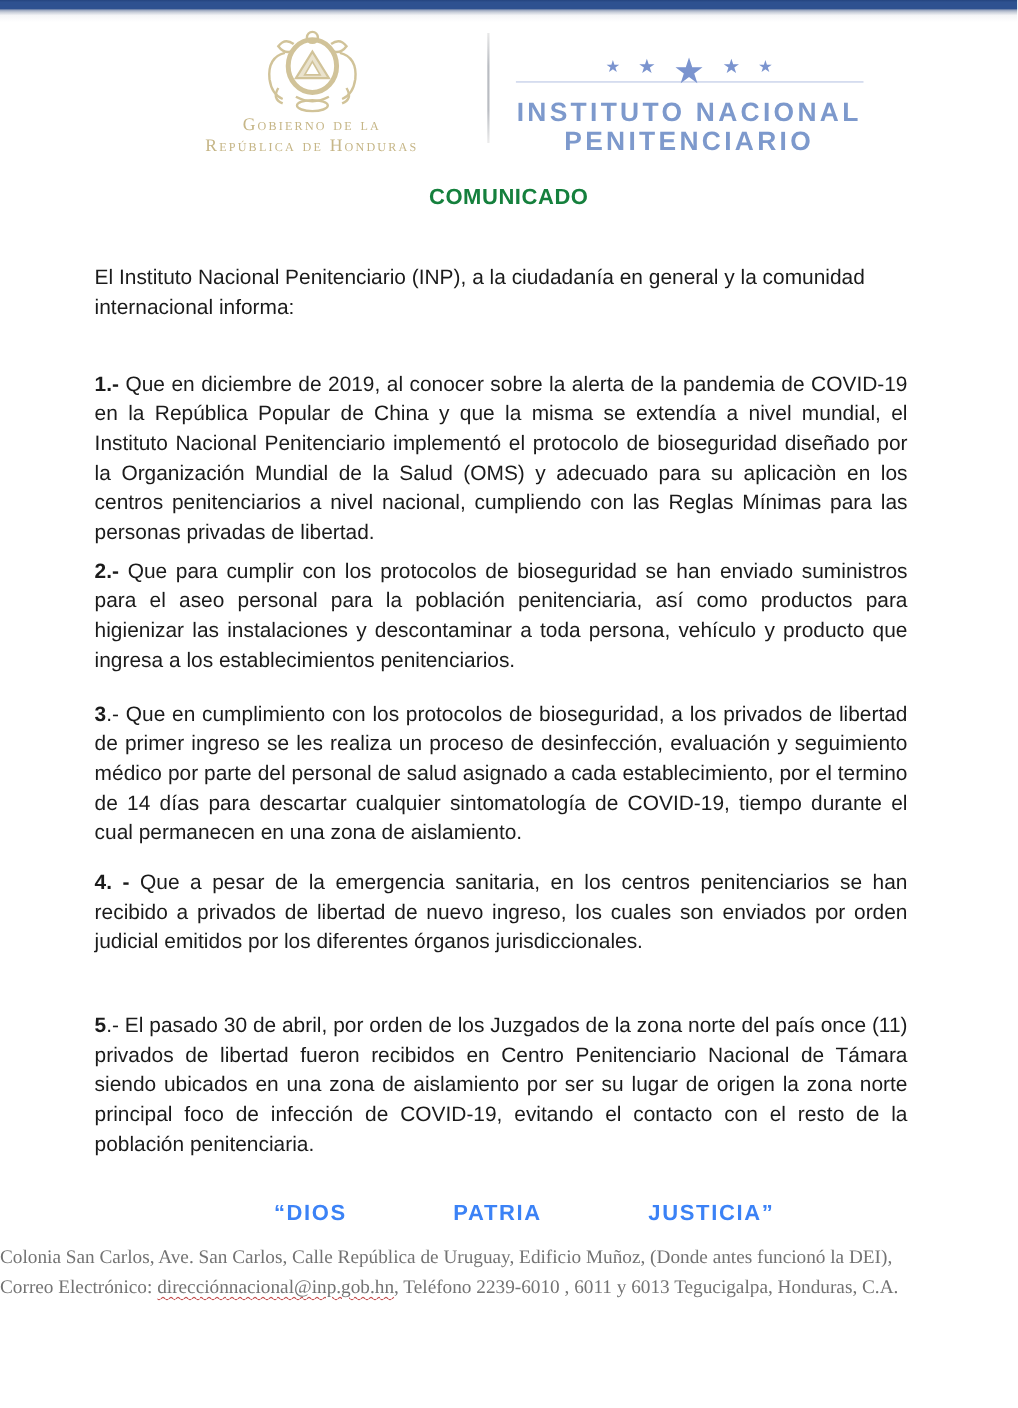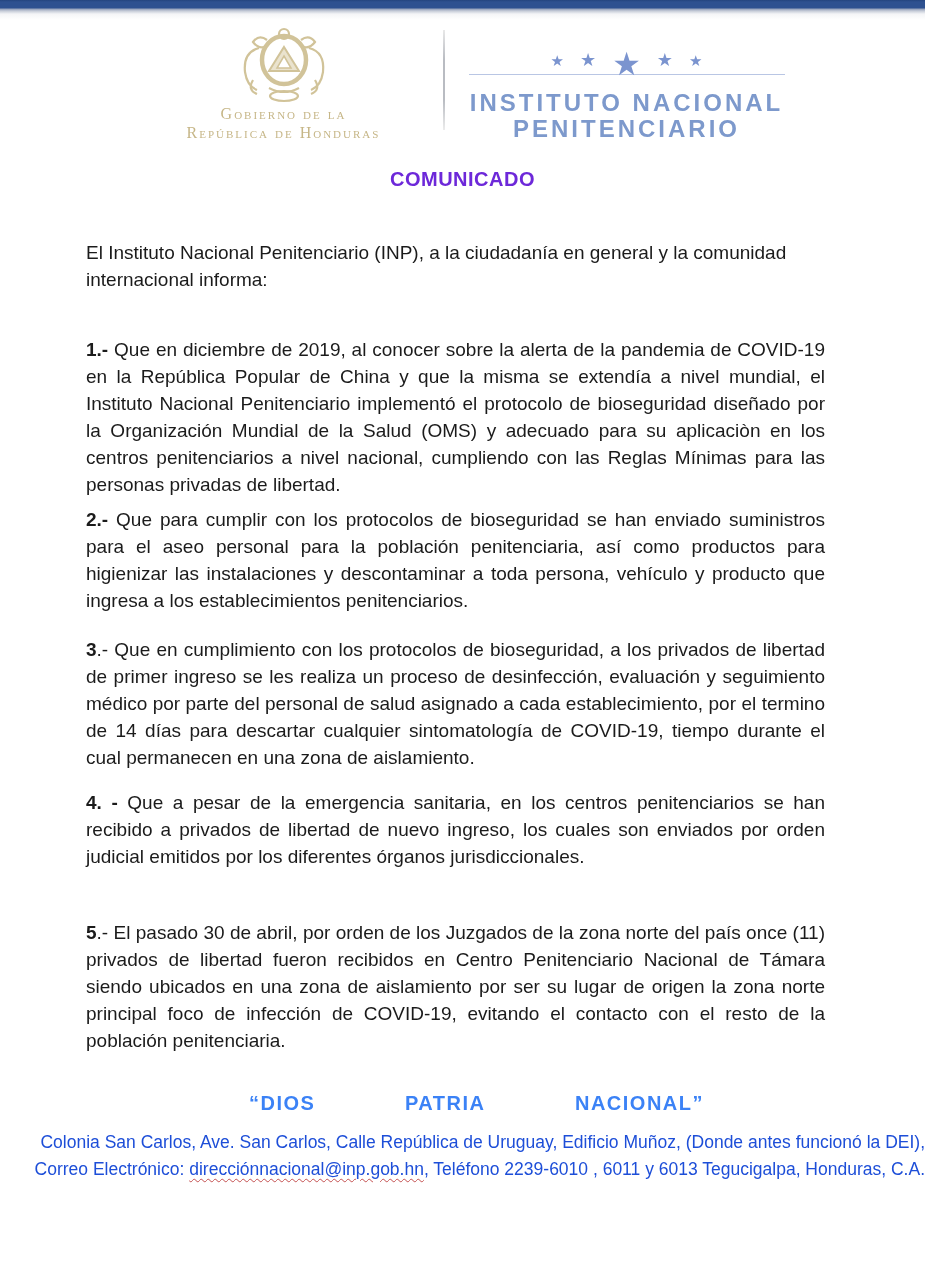--- a/index.html
+++ b/index.html
@@ -89,21 +89,21 @@
     margin-top: 8px;
     white-space: nowrap;
   }
 
   
   .doc-title {
     text-align: center;
     font-weight: bold;
     font-size: 20px;
     letter-spacing: 0.5px;
-    color: #6d28d9;
+    color: #15803d;
     margin-top: 26px;
   }
   .content {
     padding: 0 100px 0 86px;
     color: #1b1b1b;
     font-size: 19px;
     line-height: 27px;
   }
   .content p { text-align: justify; }
   p.intro   { margin-top: 48px; text-align: left; }
@@ -121,24 +121,25 @@
     width: 455px;
     margin: 38px auto 0 auto;
     transform: translateX(14px);
     color: #3b82f6;
     font-weight: bold;
     font-size: 20px;
     letter-spacing: 1.5px;
   }
   .address {
     margin-top: 14px;
-    text-align: right;
-    color: #1d4ed8;
+    text-align: left;
+    color: #737373;
     font-size: 17.5px;
     line-height: 27px;
+    font-family: Liberation Serif, serif;
   }
   .address .email {
     text-decoration: underline wavy #c45050;
     text-decoration-thickness: 1px;
     text-underline-offset: 3px;
   }
 </style>
 </head>
 <body>
 
@@ -203,21 +204,21 @@
     <p class="para-3"><b>3</b><span>.- Que en cumplimiento con los protocolos de bioseguridad, a los privados de libertad de primer ingreso se les realiza un proceso de desinfección, evaluación y seguimiento médico por parte del personal de salud asignado a cada establecimiento, por el termino de 14 días para descartar cualquier sintomatología de COVID-19, tiempo durante el cual permanecen en una zona de aislamiento.</span></p>
 
     <p class="para-4"><b>4. -</b><span> Que a pesar de la emergencia sanitaria, en los centros penitenciarios se han recibido a privados de libertad de nuevo ingreso, los cuales son enviados por orden judicial emitidos por los diferentes órganos jurisdiccionales.</span></p>
 
     <p class="para-5"><b>5</b><span>.- El pasado 30 de abril, por orden de los Juzgados de la zona norte del país once (11) privados de libertad fueron recibidos en Centro Penitenciario Nacional de Támara siendo ubicados en una zona de aislamiento por ser su lugar de origen la zona norte principal foco de infección de COVID-19, evitando el contacto con el resto de la población penitenciaria.</span></p>
   </div>
 
   <div class="motto">
     <span>“DIOS</span>
     <span>PATRIA</span>
-    <span>NACIONAL”</span>
+    <span>JUSTICIA”</span>
   </div>
 
   <div class="address">
     <div>Colonia San Carlos, Ave. San Carlos, Calle República de Uruguay, Edificio Muñoz, (Donde antes funcionó la DEI),</div>
     <div><span>Correo Electrónico: </span><span class="email">direcciónnacional@inp.gob.hn</span><span>, Teléfono 2239-6010 ,  6011 y 6013 Tegucigalpa, Honduras, C.A.</span></div>
   </div>
 
 </div>
 
 </body></html>

